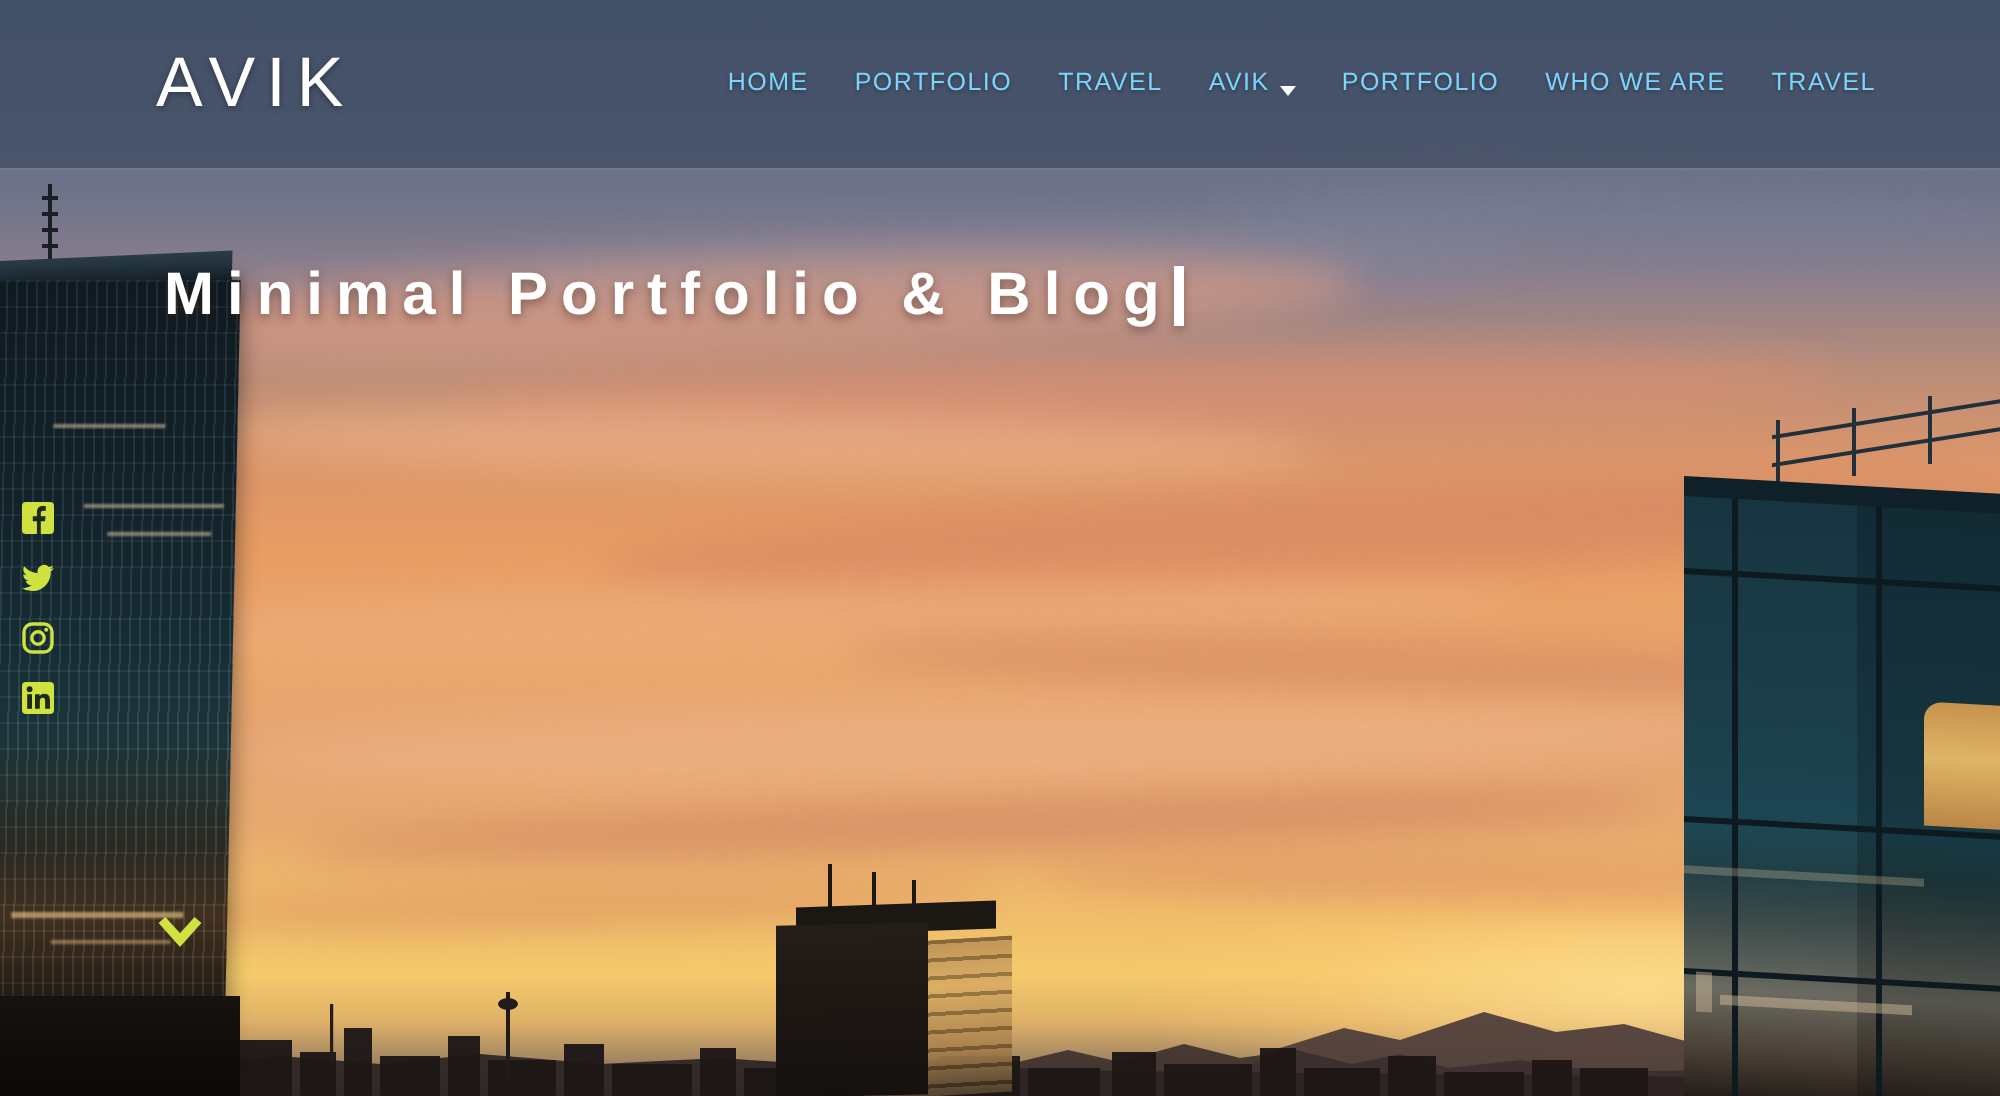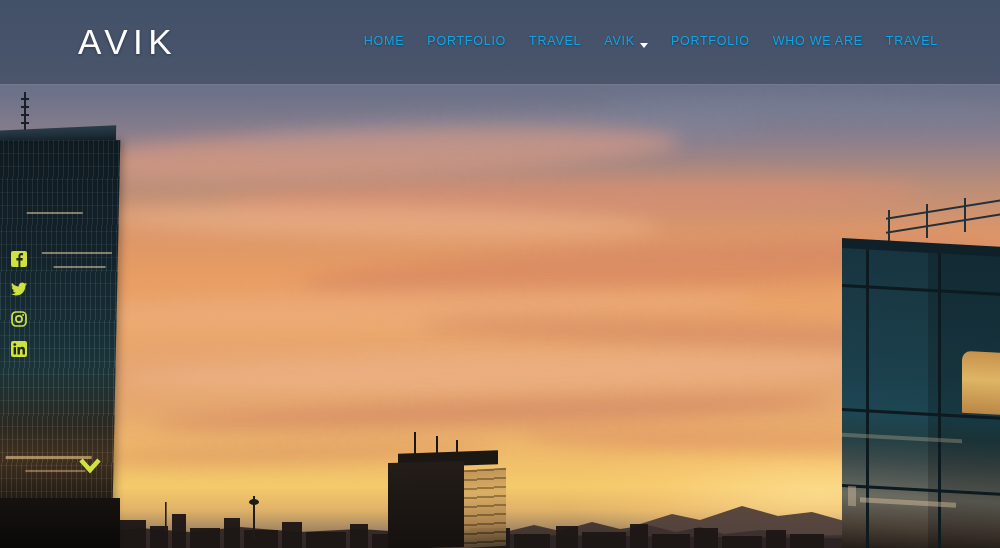--- a/index.html
+++ b/index.html
@@ -270,21 +270,21 @@
     letter-spacing:5.5px;
     line-height:42px;
     text-shadow:0 1px 3px rgba(0,0,0,.35);
     user-select:none;
   }
   .nav {
     position:absolute; right:62px; top:34px;
     display:flex; align-items:center; gap:23px;
   }
   .nav-item {
-    color:#0ea5e9;
+    color:#7dd3fc;
     font-size:12.5px;
     letter-spacing:.75px;
     text-decoration:none;
     white-space:nowrap;
     text-shadow:0 1px 2px rgba(0,0,0,.35);
     display:flex; align-items:flex-end; gap:5px;
     cursor:pointer;
   }
   .caret {
     display:inline-block;
@@ -476,20 +476,24 @@
       </a>
       <a class="nav-item" href="#">
         <span>WHO WE ARE</span>
       </a>
       <a class="nav-item" href="#">
         <span>TRAVEL</span>
       </a>
     </nav>
   </header>
 
+  <h1 class="headline">
+    <span>Minimal Portfolio &amp; Blog</span>
+      <span class="type-cursor"></span>
+  </h1>
 
   <div class="social">
     <a href="#" title="Facebook">
       <svg width="16" height="16" viewBox="0 0 16 16">
         <rect x="0" y="0" width="16" height="16" rx="2" fill="#cfe23f"></rect>
         <path d="M9.4 16V9.6h2.1l.32-2.5H9.4V5.55c0-.72.2-1.21 1.24-1.21h1.3V2.11C11.72 2.07 11.04 2 10.25 2
                  8.6 2 7.47 3.01 7.47 4.86V7.1H5.4v2.5h2.07V16z" fill="#1c2a18"></path>
       </svg>
     </a>
     <a href="#" title="Twitter">

